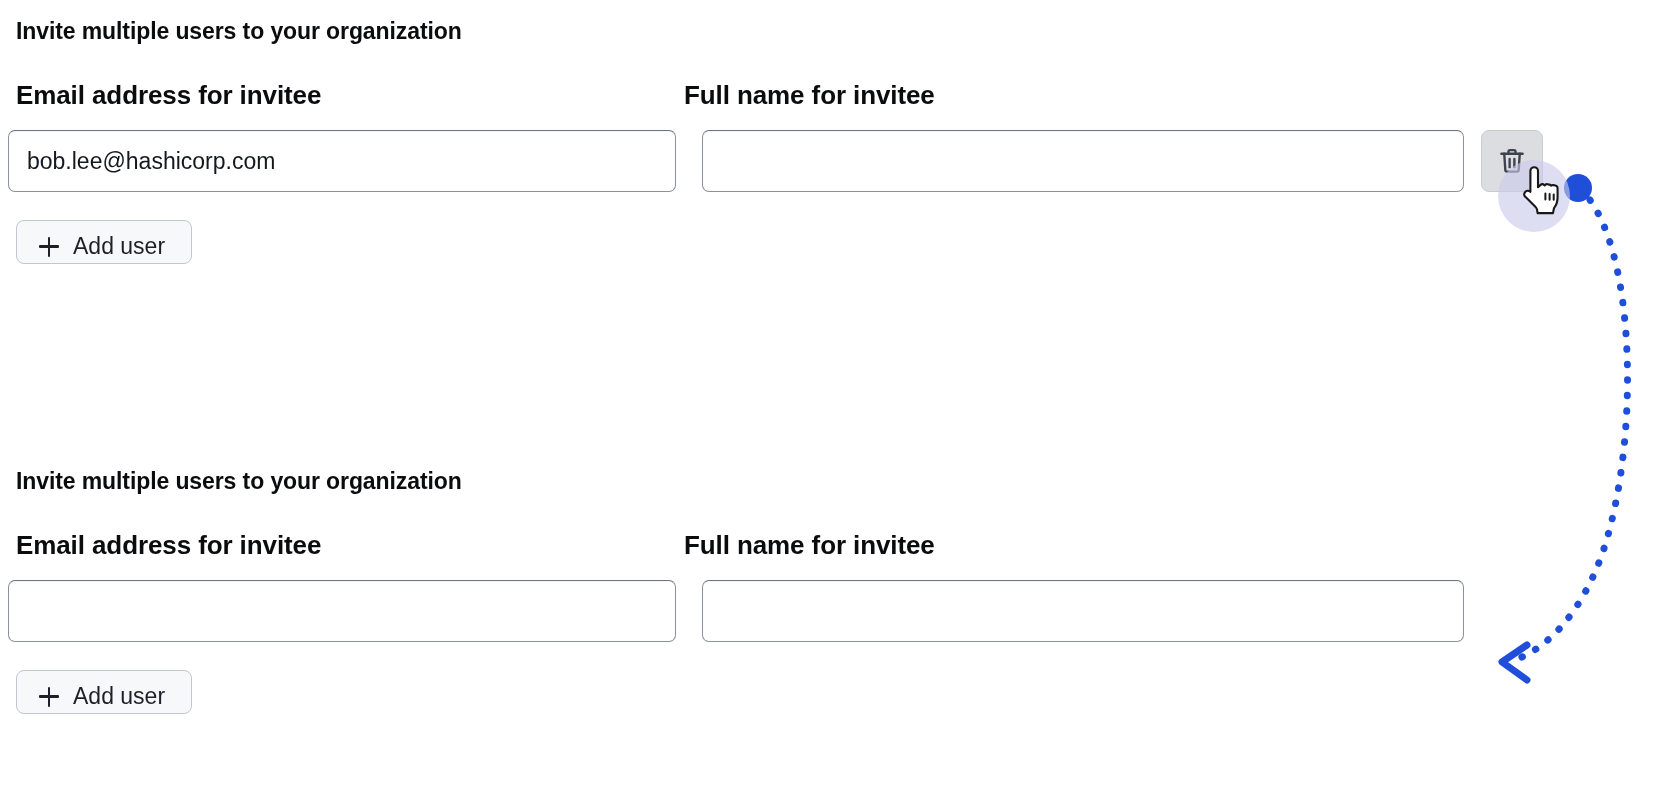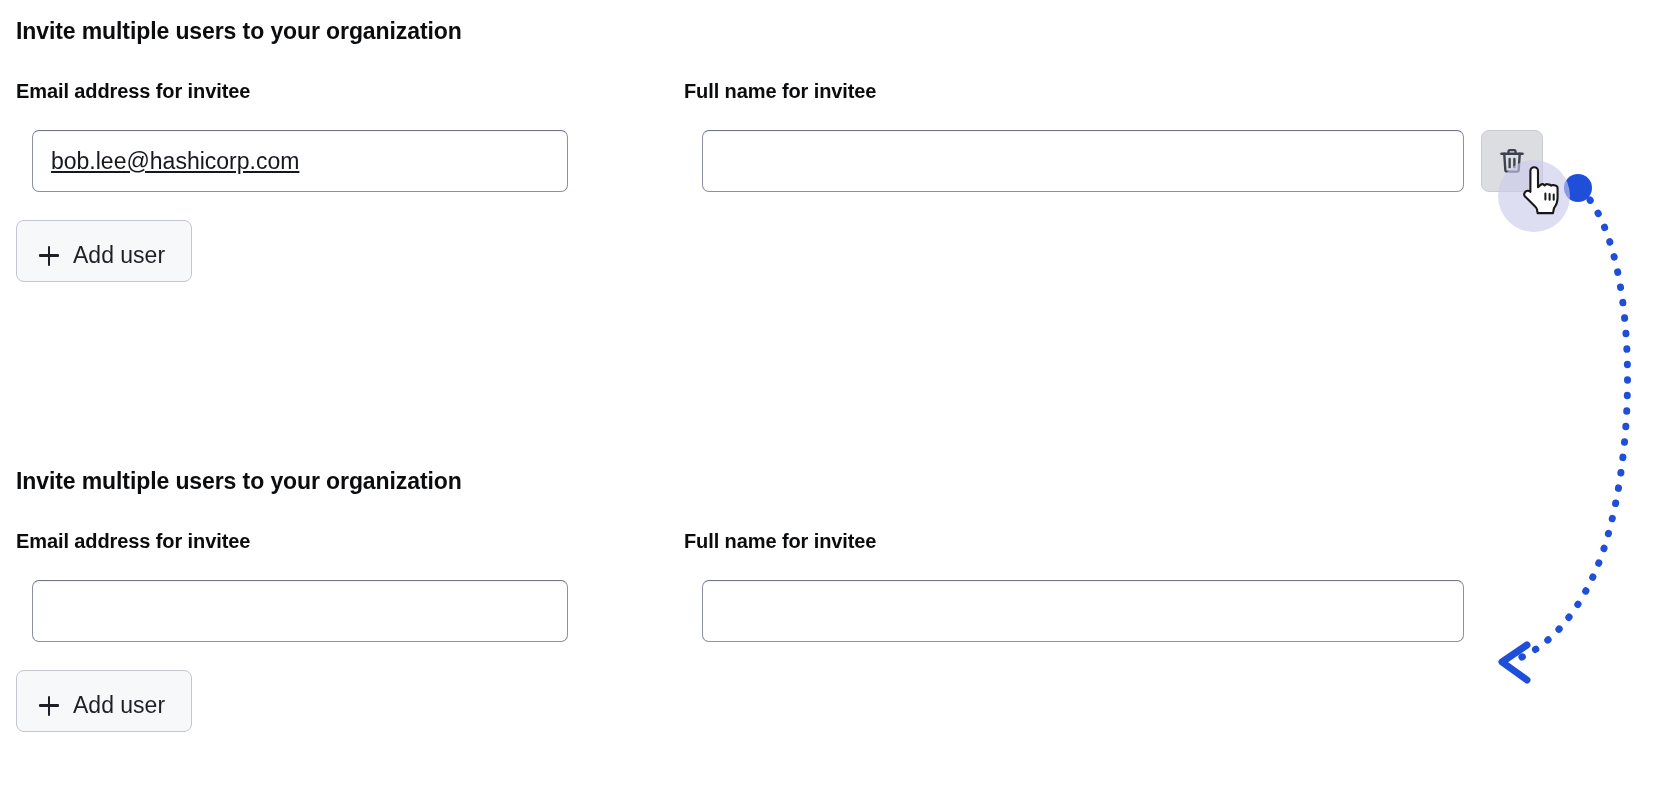--- a/index.html
+++ b/index.html
@@ -38,21 +38,21 @@
     font-size: 23px;
     font-weight: 700;
     letter-spacing: -0.1px;
     color: #0b0c0e;
     white-space: nowrap;
   }
 
   .field-label {
     position: absolute;
     top: 80px;
-    font-size: 20px;
+    font-size: 26px;
     font-weight: 700;
     letter-spacing: -0.1px;
     color: #0b0c0e;
     white-space: nowrap;
   }
   .label-email { left: 16px; }
   .label-name  { left: 684px; }
 
   .text-input {
     position: absolute;
@@ -63,21 +63,21 @@
     border: 1.6px solid #8c90a0;
     border-top-color: #6f7486;
     border-radius: 7px;
     font-family: "Liberation Sans", sans-serif;
     font-size: 23px;
     color: #15181e;
     padding: 0 18px;
     outline: none;
     box-shadow: inset 0 1px 1px rgba(20,22,30,0.05);
   }
-  .input-email { left: 32px; width: 536px; text-decoration: underline; }
+  .input-email { left: 8px; width: 668px; }
   .input-name  { left: 702px; width: 762px; }
   .text-input::placeholder { color: #9aa0ae; }
 
   
   .delete-btn {
     position: absolute;
     left: 1481px;
     top: 130px;
     width: 62px;
     height: 62px;
@@ -91,21 +91,21 @@
     padding: 0;
     cursor: pointer;
   }
   .delete-btn svg { display: block; }
 
   
   .add-user-btn {
     position: absolute;
     left: 16px;
     top: 220px;
-    height: 62px;
+    height: 44px;
     box-sizing: border-box;
     display: flex;
     align-items: center;
     gap: 14px;
     padding: 9px 26px 0 22px;
     background: #f7f8f9;
     border: 1px solid #c3c6cf;
     border-radius: 8px;
     font-family: "Liberation Sans", sans-serif;
     font-size: 23px;

